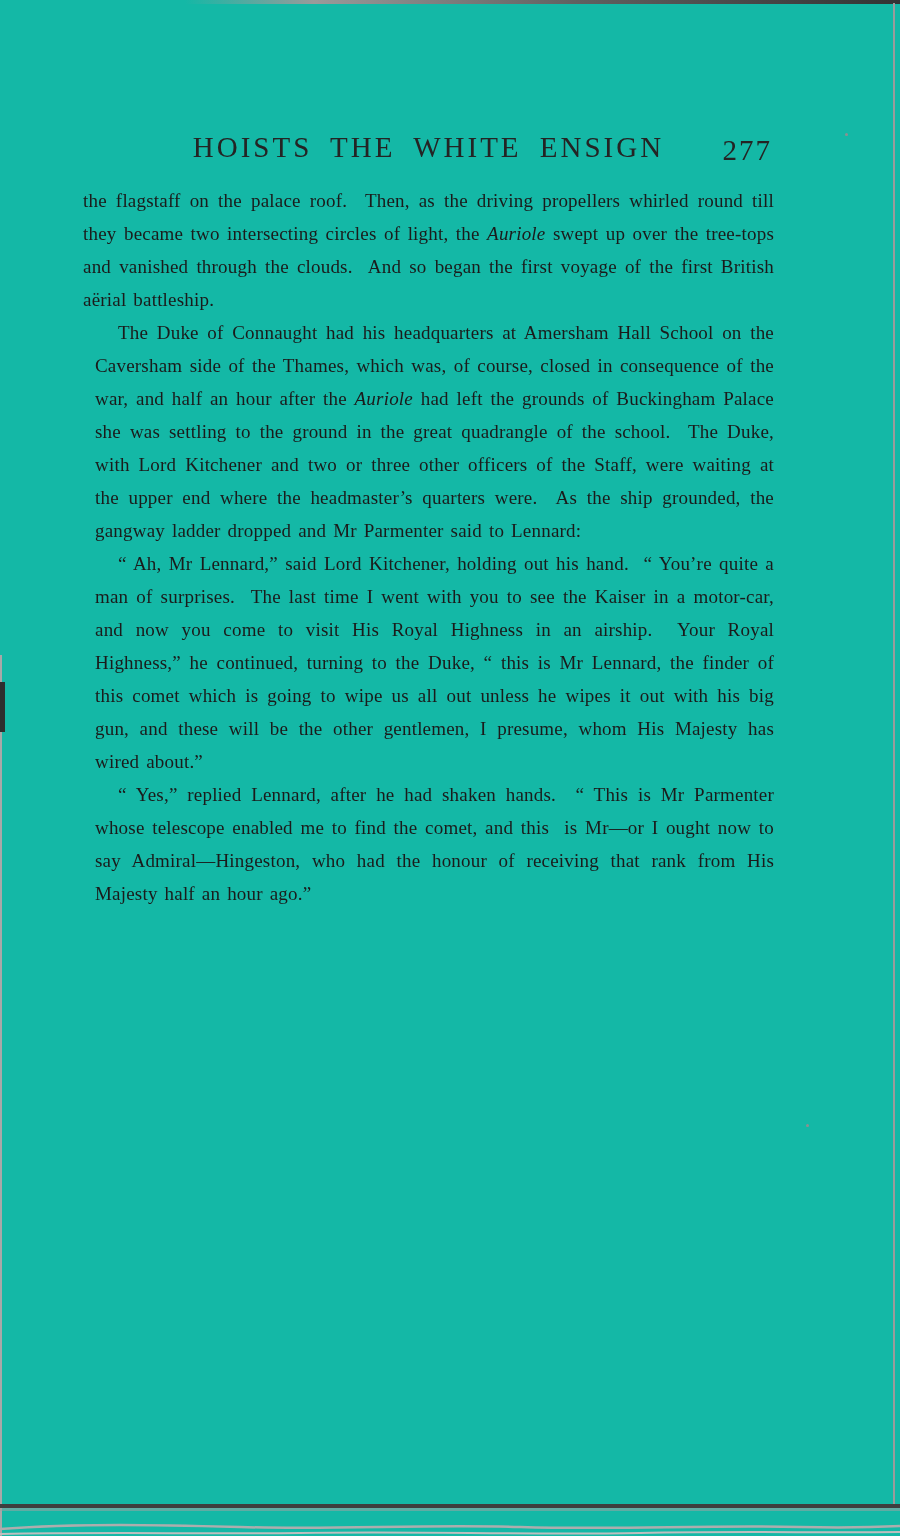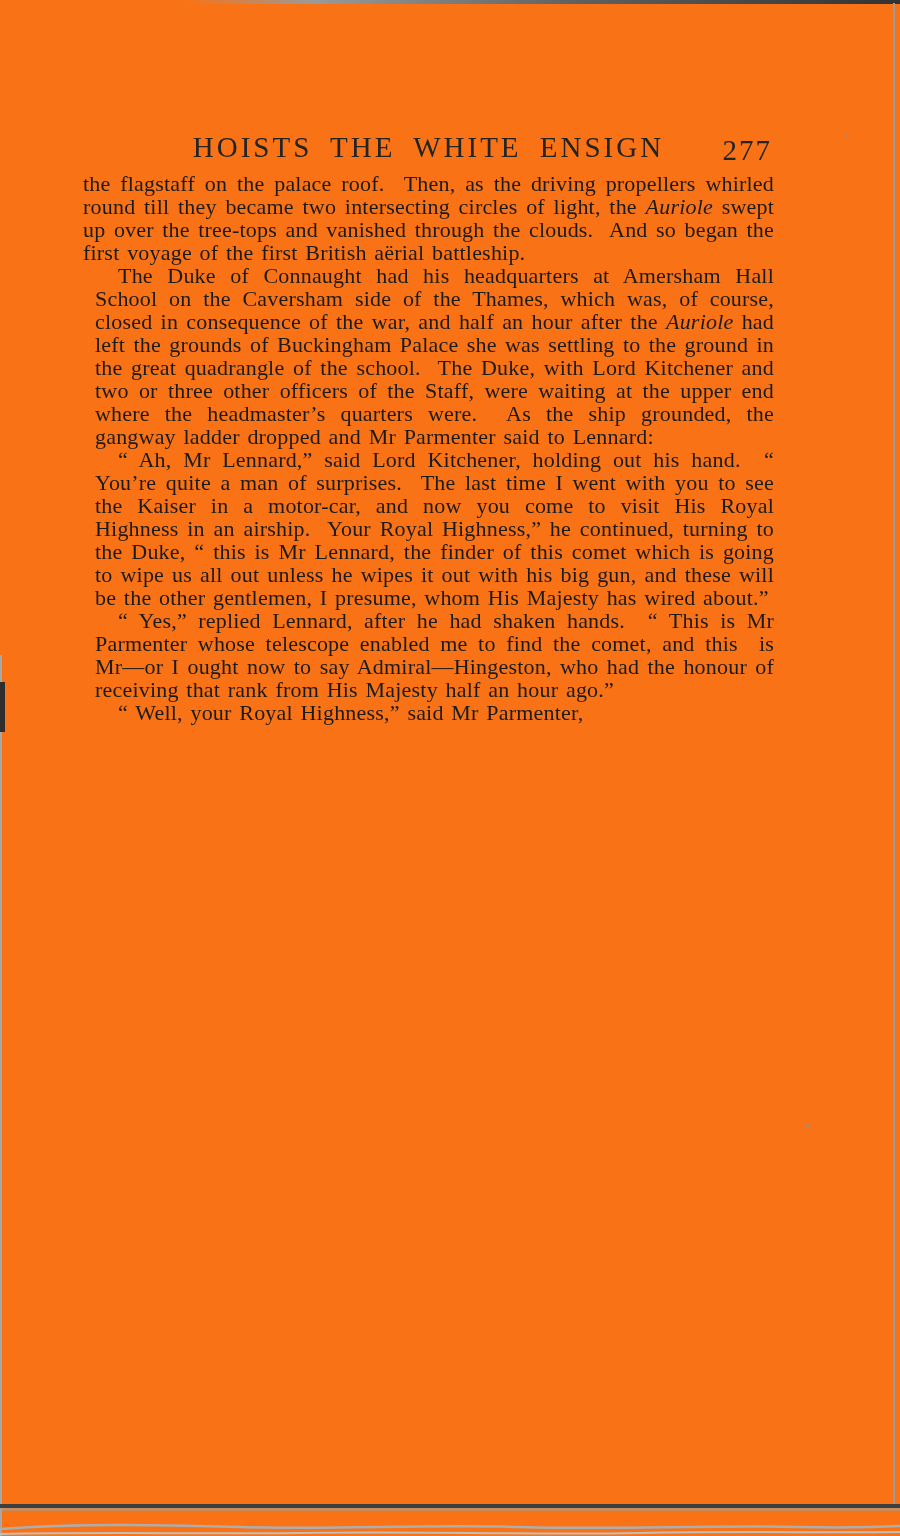--- a/index.html
+++ b/index.html
@@ -1,21 +1,21 @@
 <!DOCTYPE html>
 <html><head>
 <meta charset="utf-8">
 <style>
   * { margin: 0; padding: 0; box-sizing: border-box; }
   html, body { background: #ffffff; }
   .page {
     position: relative;
     width: 900px;
     height: 1536px;
-    background: #f97316;
+    background: #14b8a6;
     font-family: "Liberation Serif", serif;
     color: #1b1b1b;
     overflow: hidden;
   }
   
   .header-row {
     position: absolute;
     left: 83px;
     top: 131px;
     width: 691px;
@@ -34,24 +34,24 @@
     right: 2px;
     top: 3px;
     font-size: 29px;
     letter-spacing: 2px;
     color: #242424;
   }
   
   .text-block {
     position: absolute;
     left: 83px;
-    top: 172px;
+    top: 184px;
     width: 691px;
-    font-size: 22px;
-    line-height: 23px;
+    font-size: 19px;
+    line-height: 33px;
     letter-spacing: 0.2px;
     word-spacing: 2px;
     color: #1b1b1b;
   }
   .para {
     text-align: justify;
     white-space: pre-wrap;
   }
   .para.indent { text-indent: 23px; margin-left: 12px; }
   .para i { font-style: italic; }
@@ -114,21 +114,20 @@
   <div class="header-row">
     <span class="running-title">HOISTS THE WHITE ENSIGN</span>
     <span class="page-number">277</span>
   </div>
 
   <div class="text-block">
       <p class="para"><span>the flagstaff on the palace roof.  Then, as the driving propellers whirled round till they became two intersecting circles of light, the </span><i>Auriole</i><span> swept up over the tree-tops and vanished through the clouds.  And so began the first voyage of the first British aërial battleship.</span></p>
       <p class="para indent"><span>The Duke of Connaught had his headquarters at Amersham Hall School on the Caversham side of the Thames, which was, of course, closed in consequence of the war, and half an hour after the </span><i>Auriole</i><span> had left the grounds of Buckingham Palace she was settling to the ground in the great quadrangle of the school.  The Duke, with Lord Kitchener and two or three other officers of the Staff, were waiting at the upper end where the headmaster’s quarters were.  As the ship grounded, the gangway ladder dropped and Mr Parmenter said to Lennard:</span></p>
       <p class="para indent"><span>“ Ah, Mr Lennard,” said Lord Kitchener, holding out his hand.  “ You’re quite a man of surprises.  The last time I went with you to see the Kaiser in a motor-car, and now you come to visit His Royal Highness in an airship.  Your Royal Highness,” he continued, turning to the Duke, “ this is Mr Lennard, the finder of this comet which is going to wipe us all out unless he wipes it out with his big gun, and these will be the other gentlemen, I presume, whom His Majesty has wired about.”</span></p>
       <p class="para indent"><span>“ Yes,” replied Lennard, after he had shaken hands.  “ This is Mr Parmenter whose telescope enabled me to find the comet, and this  is Mr—or I ought now to say Admiral—Hingeston, who had the honour of receiving that rank from His Majesty half an hour ago.”</span></p>
-      <p class="para indent"><span>“ Well, your Royal Highness,” said Mr Parmenter,</span></p>
     </div>
 
   <div class="scan-speck speck-1"></div>
   <div class="scan-speck speck-2"></div>
 
   <div class="bottom-edge-rule"></div>
 
   <svg class="bottom-page-edges" width="900" height="20" viewBox="0 0 900 20" xmlns="http://www.w3.org/2000/svg">
     <path d="M0,13 C80,7 160,9 240,11 C340,14 420,8 520,11 C620,14 700,9 800,11 C850,12 880,11 900,10" stroke="#adadad" stroke-width="2.5" fill="none"></path>
     <path d="M0,18 C100,16 200,18 300,17 C420,15 520,19 640,17 C740,15 820,17 900,16" stroke="#bfbfbf" stroke-width="2" fill="none"></path>

